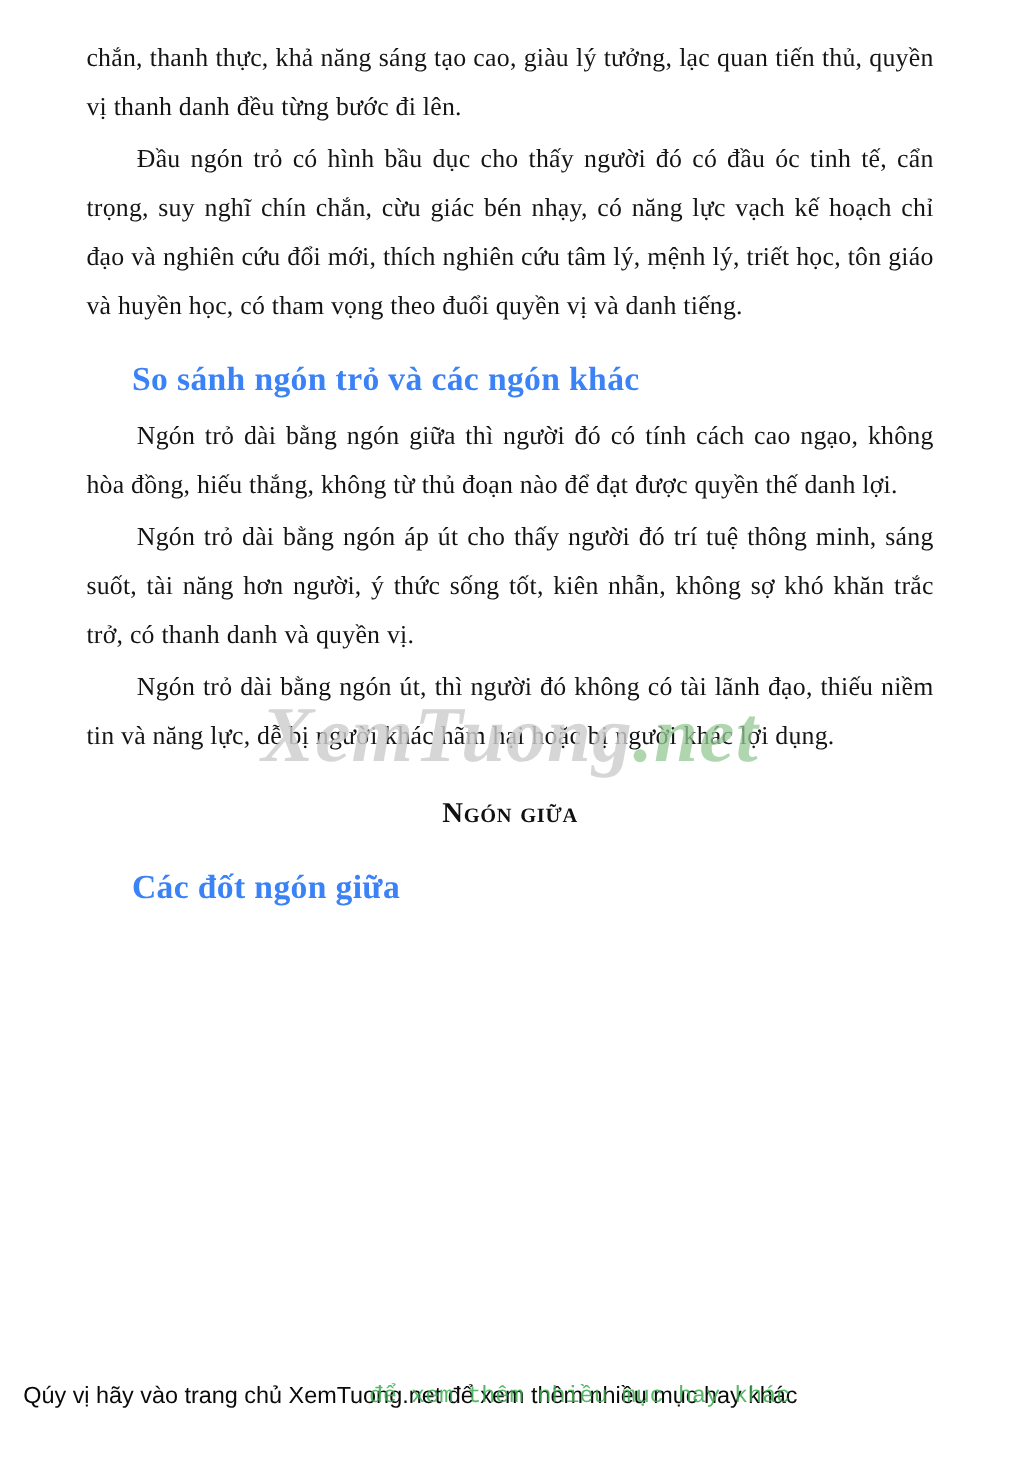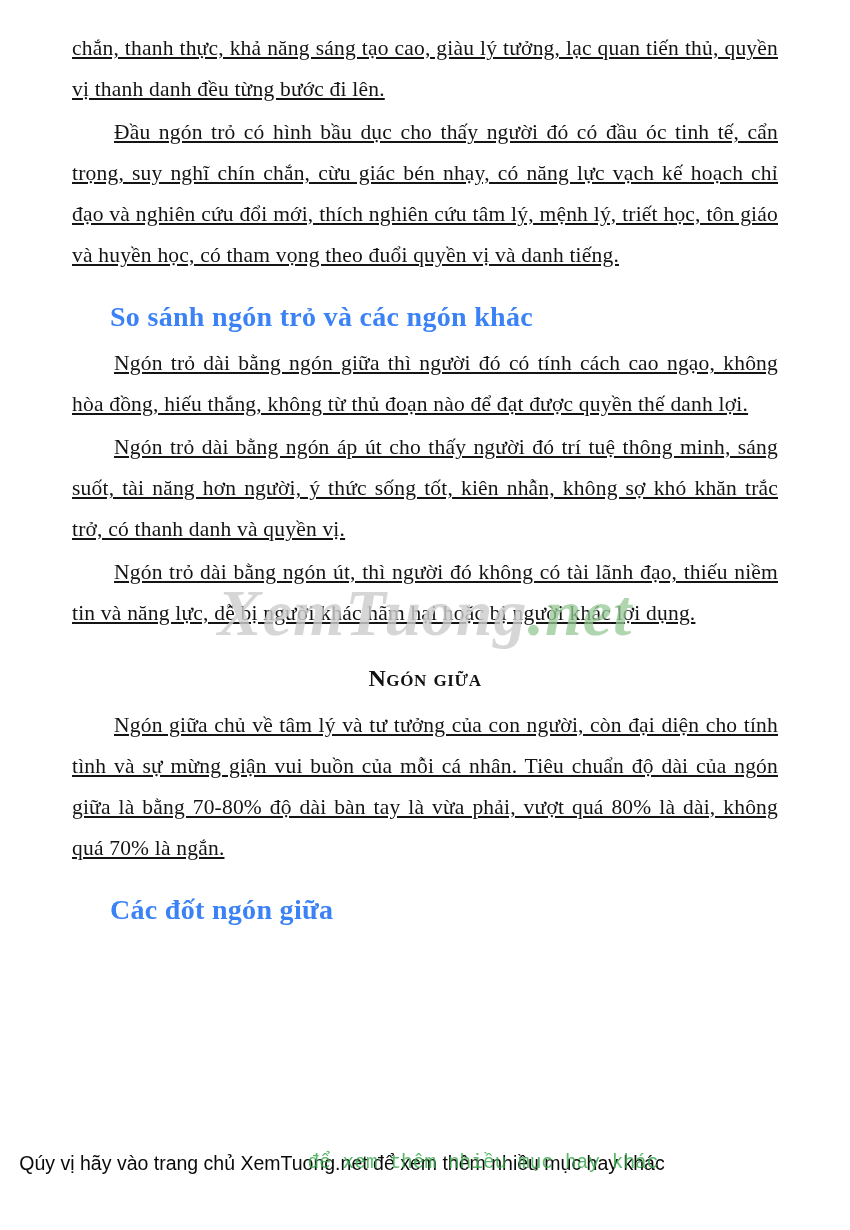--- a/index.html
+++ b/index.html
@@ -22,21 +22,20 @@
     width: 706px;
   }
   .para {
     font-size: 21.5px;
     line-height: 41px;
     color: #141414;
     text-align: justify;
     margin: 0 0 2px 0;
     text-indent: 42px;
     letter-spacing: 0.2px;
-    text-decoration: underline;
   }
   .para.noindent {
     text-indent: 0;
   }
   .heading-sub {
     font-size: 28px;
     line-height: 41px;
     color: #3b82f6;
     margin: 20px 0 6px 38px;
     font-family: Liberation Serif, serif;
@@ -112,21 +111,20 @@
     <h2 class="heading-sub">So sánh ngón trỏ và các ngón khác</h2>
 
     <p class="para">Ngón trỏ dài bằng ngón giữa thì người đó có tính cách cao ngạo, không hòa đồng, hiếu thắng, không từ thủ đoạn nào để đạt được quyền thế danh lợi.</p>
 
     <p class="para">Ngón trỏ dài bằng ngón áp út cho thấy người đó trí tuệ thông minh, sáng suốt, tài năng hơn người, ý thức sống tốt, kiên nhẫn, không sợ khó khăn trắc trở, có thanh danh và quyền vị.</p>
 
     <p class="para">Ngón trỏ dài bằng ngón út, thì người đó không có tài lãnh đạo, thiếu niềm tin và năng lực, dễ bị người khác hãm hại hoặc bị người khác lợi dụng.</p>
 
     <h1 class="heading-main">Ngón giữa</h1>
 
-    <p class="para">Ngón giữa chủ về tâm lý và tư tưởng của con người, còn đại diện cho tính tình và sự mừng giận vui buồn của mỗi cá nhân. Tiêu chuẩn độ dài của ngón giữa là bằng 70-80% độ dài bàn tay là vừa phải, vượt quá 80% là dài, không quá 70% là ngắn.</p>
 
     <h2 class="heading-sub">Các đốt ngón giữa</h2>
 
 
   </div>
 
   <div class="watermark-center"><span>XemTuong</span><span class="green">.net</span></div>
 
   <div class="footer">Qúy vị hãy vào trang chủ XemTuong.net để xem thêm nhiều mục hay khác</div>
   <div class="footer-overlay"><span class="shift">để xem thêm nhiều mục hay khác</span></div>

